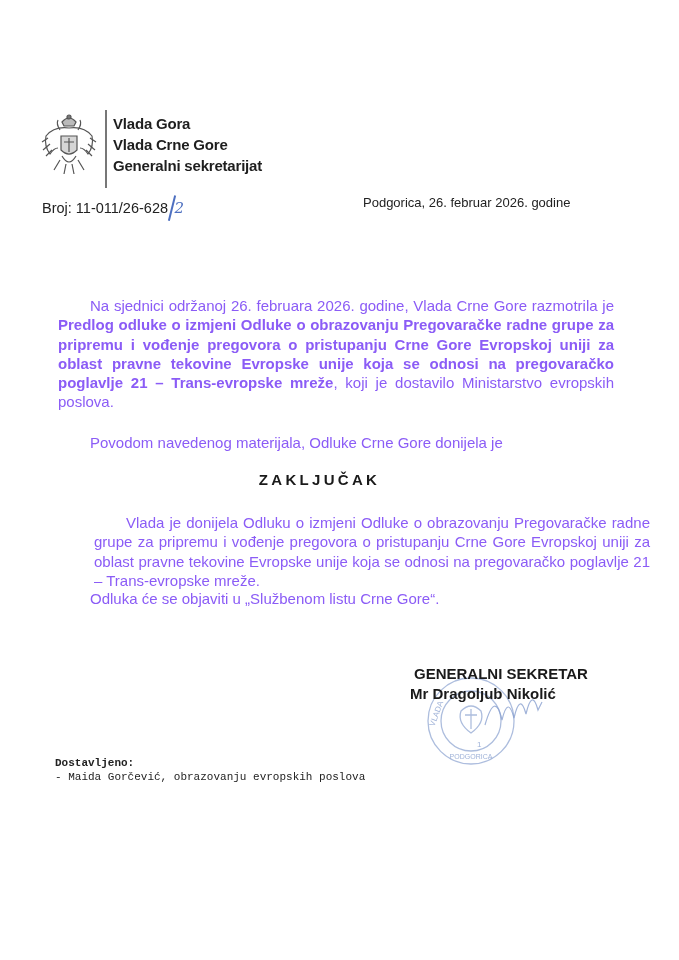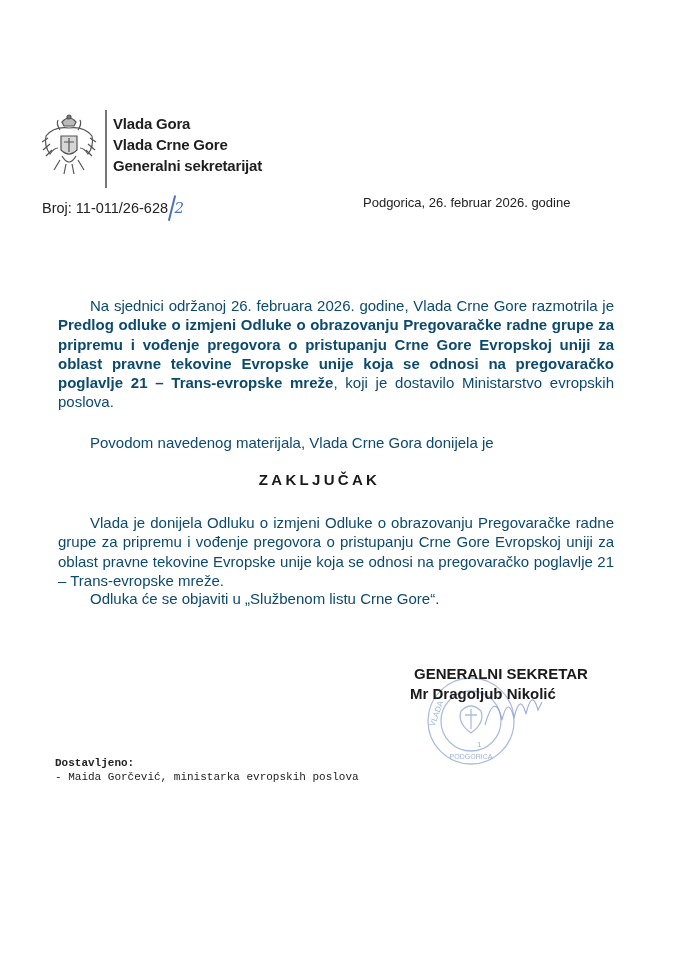--- a/index.html
+++ b/index.html
@@ -8,26 +8,26 @@
       font-family: "Liberation Sans", sans-serif; color: #1b1b1b;
     }
     .abs { position: absolute; }
     .emblem { left: 40px; top: 112px; width: 58px; height: 66px; }
     .vline { left: 105px; top: 110px; width: 1.5px; height: 78px; background: #777; }
     .org { left: 113px; top: 113px; font-size: 15px; line-height: 21px; font-weight: bold; color: #1e1e1e; letter-spacing: -0.2px; }
     .ref { left: 42px; top: 195px; font-size: 14.5px; color: #222; }
     .ref .hand { color: #4d6fc0; font-style: italic; font-family: "DejaVu Serif", serif; font-size: 15px; margin-left: 2px; }
     .ref .slash { display: inline-block; width: 1.5px; height: 26px; background: #4d6fc0; transform: rotate(14deg); vertical-align: -8px; margin-left: 3px; }
     .place-date { left: 363px; top: 195px; font-size: 13px; color: #222; }
-    .body-text { left: 58px; width: 556px; font-size: 15px; line-height: 19.3px; text-align: justify; color: #0c4a6e; }
+    .body-text { left: 58px; width: 556px; font-size: 15px; line-height: 19.3px; text-align: justify; color: #8b5cf6; }
     .p1 { top: 296px; }
     .p1 .indent, .p2 .indent { display: inline-block; width: 32px; }
     .p2 { top: 433px; }
     .heading { left: 0; width: 639px; top: 471px; text-align: center; font-size: 15px; font-weight: bold; letter-spacing: 3.3px; color: #1a1a1a; }
-    .p3 { top: 513px; }
+    .p3 { top: 513px; margin-left: 36px; }
     .p4 { top: 589px; }
     .sig { left: 410px; width: 230px; top: 664px; text-align: left; font-size: 15px; font-weight: bold; line-height: 20px; color: #1a1a1a; }
     .sig .title { margin-left: 4px; }
     .stamp { left: 425px; top: 675px; width: 92px; height: 92px; }
     .signature { left: 480px; top: 680px; width: 90px; height: 55px; }
     .delivered { left: 55px; top: 757px; font-size: 11px; line-height: 13.5px; color: #222; font-family: Liberation Mono, monospace; }
     .delivered .label { font-weight: bold; }
     b { font-weight: bold; }
   </style>
 </head>
@@ -60,21 +60,21 @@
 <div class="abs ref">
   <span>Broj: 11-011/26-628</span><span class="slash"></span><span class="hand">2</span>
 </div>
 <div class="abs place-date">Podgorica, 26. februar 2026. godine</div>
 
 <div class="abs body-text p1">
   <span class="indent"></span><span>Na sjednici održanoj 26. februara 2026. godine, Vlada Crne Gore razmotrila je </span><b>Predlog odluke o izmjeni Odluke o obrazovanju Pregovaračke radne grupe za pripremu i vođenje pregovora o pristupanju Crne Gore Evropskoj uniji za oblast pravne tekovine Evropske unije koja se odnosi na pregovaračko poglavlje 21 – Trans-evropske mreže</b><span>, koji je dostavilo Ministarstvo evropskih poslova.</span>
 </div>
 
 <div class="abs body-text p2">
-  <span class="indent"></span><span>Povodom navedenog materijala, Vlada Crne Gora donijela je</span>
+  <span class="indent"></span><span>Povodom navedenog materijala, Odluke Crne Gore donijela je</span>
 </div>
 
 <div class="abs heading">ZAKLJUČAK</div>
 
 <div class="abs body-text p3">
   <span class="indent" style="display:inline-block;width:32px;"></span><span>Vlada je donijela Odluku o izmjeni Odluke o obrazovanju Pregovaračke radne grupe za pripremu i vođenje pregovora o pristupanju Crne Gore Evropskoj uniji za oblast pravne tekovine Evropske unije koja se odnosi na pregovaračko poglavlje 21 – Trans-evropske mreže.</span>
 </div>
 
 <div class="abs body-text p4">
   <span style="display:inline-block;width:32px;"></span><span>Odluka će se objaviti u „Službenom listu Crne Gore“.</span>
@@ -100,14 +100,14 @@
 </div>
 
 <div class="abs signature">
   <svg width="90" height="55" viewBox="0 0 90 55">
     <path d="M5 45 Q15 10 22 40 Q28 15 34 38 Q40 12 46 34 Q52 8 58 30 L62 22" fill="none" stroke="#8aa0cf" stroke-width="1.2" opacity="0.8"></path>
   </svg>
 </div>
 
 <div class="abs delivered">
   <div class="label">Dostavljeno:</div>
-  <div>- Maida Gorčević, ministarka evropskih poslova</div>
+  <div>- Maida Gorčević, obrazovanju evropskih poslova</div>
 </div>
 
 </body></html>

